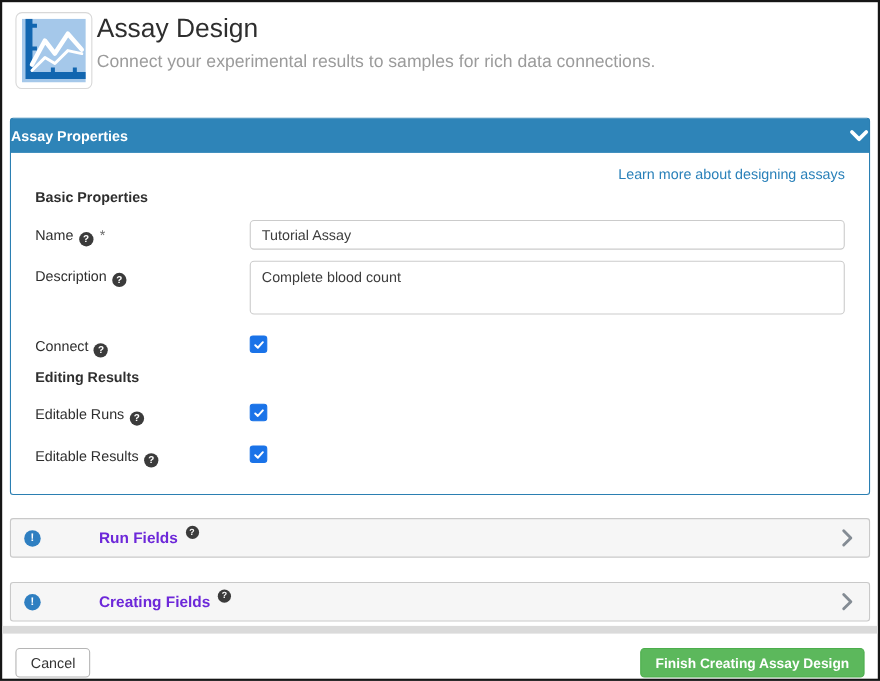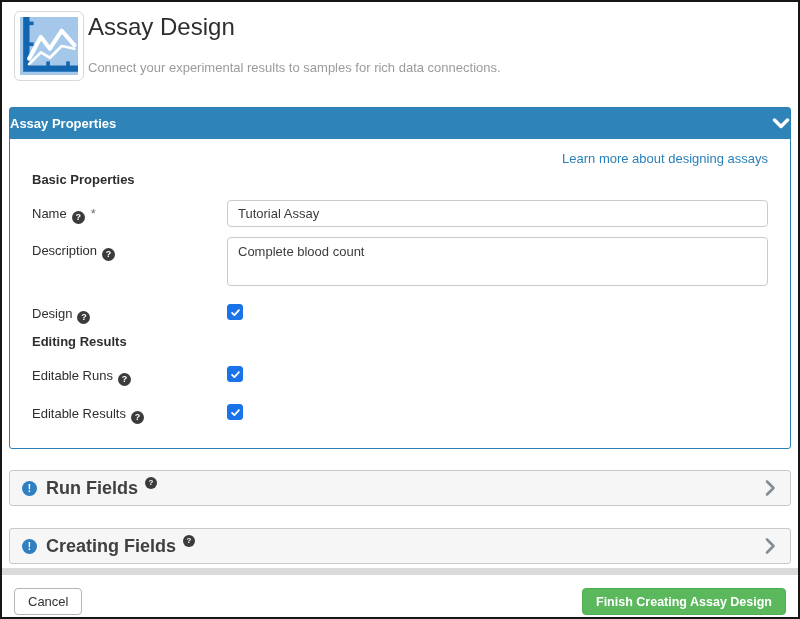--- a/index.html
+++ b/index.html
@@ -25,21 +25,21 @@
   
   .page-header{display:flex;gap:4px;padding:9px 12px 0 12px;}
   .app-icon-card{
     width:70px;height:70px;flex:0 0 70px;
     background:#fff;border:1px solid #d8d8d8;border-radius:6px;
     display:flex;align-items:center;justify-content:center;
   }
   .header-text{padding-top:2px;}
   .page-title{margin:0;font-size:24px;font-weight:500;color:#2e2e2e;line-height:28px;}
   .page-subtitle{font-size:16px;color:#4c4c4c;margin-top:7px;line-height:18px;}
-  .page-desc{font-size:13px;color:#9b9b9b;margin-top:20px;line-height:14px;text-align:right;}
+  .page-desc{font-size:16px;color:#9b9b9b;margin-top:9px;line-height:14px;text-align:right;}
 
   
   .main-panel{margin:26px 7px 0;border:1px solid var(--panel-border-blue);border-radius:3px;background:#fff;}
   .main-panel-header{
     background:var(--header-blue);color:#fff;height:31px;
     display:flex;align-items:center;justify-content:space-between;
     padding:0 0;font-size:13px;font-weight:bold;cursor:pointer;
   }
   .main-panel-body{padding:12px 22px 24px;}
   .learn-more{display:block;text-align:right;font-size:13px;color:var(--link-blue);text-decoration:none;line-height:15px;}
@@ -76,21 +76,21 @@
     margin:21px 7px 0;height:36px;
     background:#f6f6f6;border:1px solid #c9c9c9;border-radius:3px;
     display:flex;align-items:center;padding:0 14px 0 12px;cursor:pointer;
   }
   .collapsed-panel + .collapsed-panel{margin-top:22px;}
   .info-icon{
     width:15px;height:15px;border-radius:50%;flex:0 0 15px;
     background:#2f7fc1;color:#fff;font-weight:bold;font-size:10px;
     line-height:15px;text-align:center;margin-right:9px;
   }
-  .collapsed-title{font-size:18px;font-weight:bold;color:#404040;}
+  .collapsed-title{font-size:14px;font-weight:bold;color:#6d28d9;margin-left:44px;}
   .sup-help{
     width:12px;height:12px;line-height:12px;font-size:8px;
     margin-left:7px;align-self:flex-start;margin-top:6px;vertical-align:0;
   }
   .chevron-right-wrap{margin-left:auto;display:flex;align-items:center;}
 
   
   .footer-sep{height:7px;background:#dadada;margin-top:4px;}
   .footer-bar{display:flex;justify-content:space-between;align-items:center;padding:13px 12px 0;}
   .btn{height:27px;border-radius:4px;font-family:inherit;font-size:13px;cursor:pointer;}
@@ -144,21 +144,21 @@
       <div class="form-label">
         <span>Description</span><span class="help-icon">?</span>
       </div>
       <div class="form-control-col">
         <textarea class="textarea-input" style="">Complete blood count</textarea>
       </div>
     </div>
 
     <div class="form-row">
       <div class="form-label">
-        <span>Design</span><span class="help-icon">?</span>
+        <span>Connect</span><span class="help-icon">?</span>
       </div>
       <div class="form-control-col">
         <div class="checkbox" data-checked="true">
           <svg width="11" height="11" viewBox="0 0 16 16">
             <path d="M3 8.5 L6.4 11.8 L13 4.5" fill="none" stroke="#fff" stroke-width="2.6" stroke-linecap="round" stroke-linejoin="round"></path>
           </svg>
         </div>
       </div>
     </div>
 

